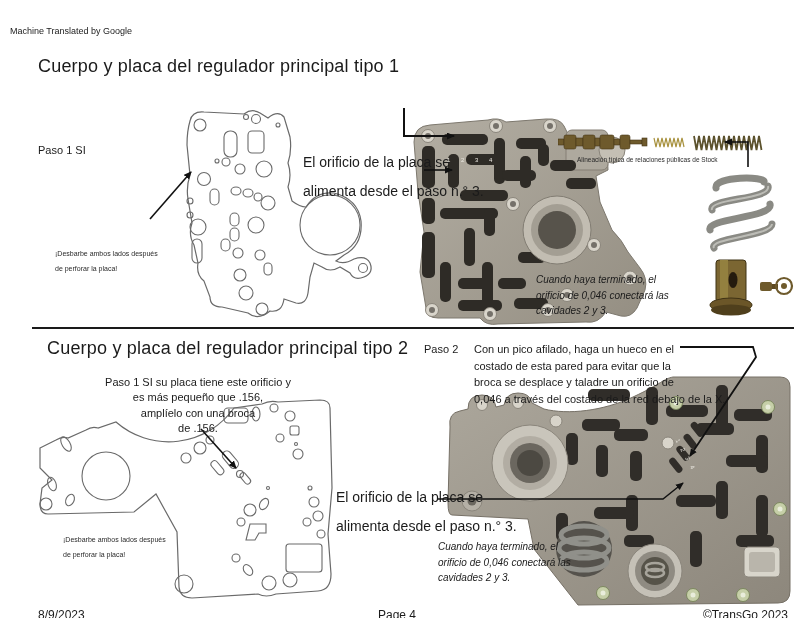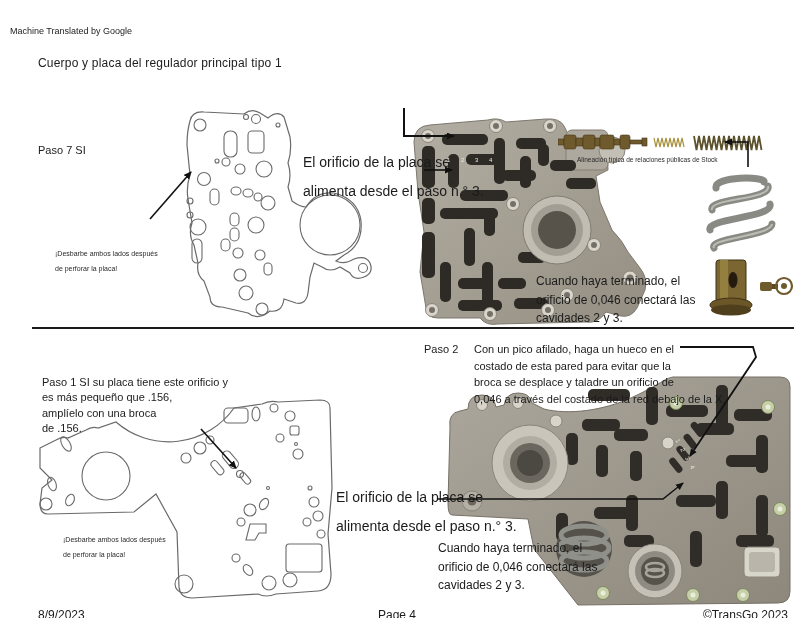--- a/index.html
+++ b/index.html
@@ -1,43 +1,43 @@
 <!DOCTYPE html>
 <html><head>
 <meta charset="utf-8">
 <style>
   html,body{margin:0;padding:0;background:#ffffff;}
   #page{position:relative;width:800px;height:618px;background:#ffffff;overflow:hidden;
         font-family:"Liberation Sans","DejaVu Sans",sans-serif;color:#1b1b1b;margin-top:20px;}
   .abs{position:absolute;}
   .pre{white-space:pre-line;}
-  .title{font-size:12px;letter-spacing:.2px;}
+  .title{font-size:18px;letter-spacing:.2px;}
   .body{font-size:11px;line-height:1.45;}
   .tiny{font-size:7px;line-height:2.2;color:#2a2a2a;}
   .feed{font-size:14px;line-height:2.1;}
-  .done{font-size:12px;line-height:1.55;}
+  .done{font-size:10px;line-height:1.55;font-style:italic;}
   .caption{font-size:6.5px;color:#2a2a2a;}
   .footer{font-size:12px;}
   .cavnum{font-size:6px;color:#ece9e2;letter-spacing:4.5px;}
   .divider{height:2px;background:#1a1a1a;}
   svg{display:block;}
   #overlay{pointer-events:none;z-index:6;}
   .txt{z-index:5;}
   .art{z-index:1;}
 </style>
 </head>
 <body>
 
 <div id="page">
 
   <div class="abs txt" style="left:10px;top:6px;font-size:9px;">Machine Translated by Google</div>
 
   <div class="abs txt title" style="left:38px;top:36px;">Cuerpo y placa del regulador principal tipo 1</div>
 
-  <div class="abs txt body" style="left:38px;top:123px;">Paso 7 SI</div>
+  <div class="abs txt body" style="left:38px;top:123px;">Paso 1 SI</div>
   <div class="abs txt tiny pre" style="left:55px;top:226px;">¡Desbarbe ambos lados después
 de perforar la placa!</div>
   <div class="abs txt feed pre" style="left:303px;top:128px;">El orificio de la placa se
 alimenta desde el paso n.° 3.</div>
   <div class="abs txt caption" style="left:577px;top:136px;">Alineación típica de relaciones públicas de Stock</div>
   <div class="abs txt done pre" style="left:536px;top:252px;">Cuando haya terminado, el
 orificio de 0,046 conectará las
 cavidades 2 y 3.</div>
   <div class="abs txt cavnum" style="left:447px;top:137px;">1 2 3 4</div>
 
@@ -195,26 +195,27 @@
     <g>
       <rect x="202" y="156" width="12" height="9" rx="2" fill="#6e5a2c"></rect>
       <rect x="214" y="158" width="6" height="5" fill="#5d4a22"></rect>
       <circle cx="226" cy="160" r="8" fill="none" stroke="#6e5a2c" stroke-width="2.2"></circle>
       <circle cx="226" cy="160" r="3" fill="#6e5a2c"></circle>
     </g>
   </svg>
 
   <div class="abs divider" style="left:32px;top:307px;width:762px;"></div>
 
+  <div class="abs txt title" style="left:47px;top:318px;">Cuerpo y placa del regulador principal tipo 2</div>
   <div class="abs txt body" style="left:424px;top:322px;">Paso 2</div>
   <div class="abs txt body pre" style="left:474px;top:321px;width:330px;line-height:1.5;">Con un pico afilado, haga un hueco en el
 costado de esta pared para evitar que la
 broca se desplace y taladre un orificio de
 0,046 a través del costado de la red debajo de la X.</div>
-  <div class="abs txt body pre" style="left:42px;top:355px;width:312px;line-height:1.4;">Paso 1 SI su placa tiene este orificio y
+  <div class="abs txt body pre" style="left:42px;top:355px;width:312px;text-align:center;line-height:1.4;">Paso 1 SI su placa tiene este orificio y
 es más pequeño que .156,
 amplíelo con una broca
 de .156.</div>
   <div class="abs txt tiny pre" style="left:63px;top:512px;">¡Desbarbe ambos lados después
 de perforar la placa!</div>
   <div class="abs txt feed pre" style="left:336px;top:463px;">El orificio de la placa se
 alimenta desde el paso n.° 3.</div>
   <div class="abs txt done pre" style="left:438px;top:519px;">Cuando haya terminado, el
 orificio de 0,046 conectará las
 cavidades 2 y 3.</div>

